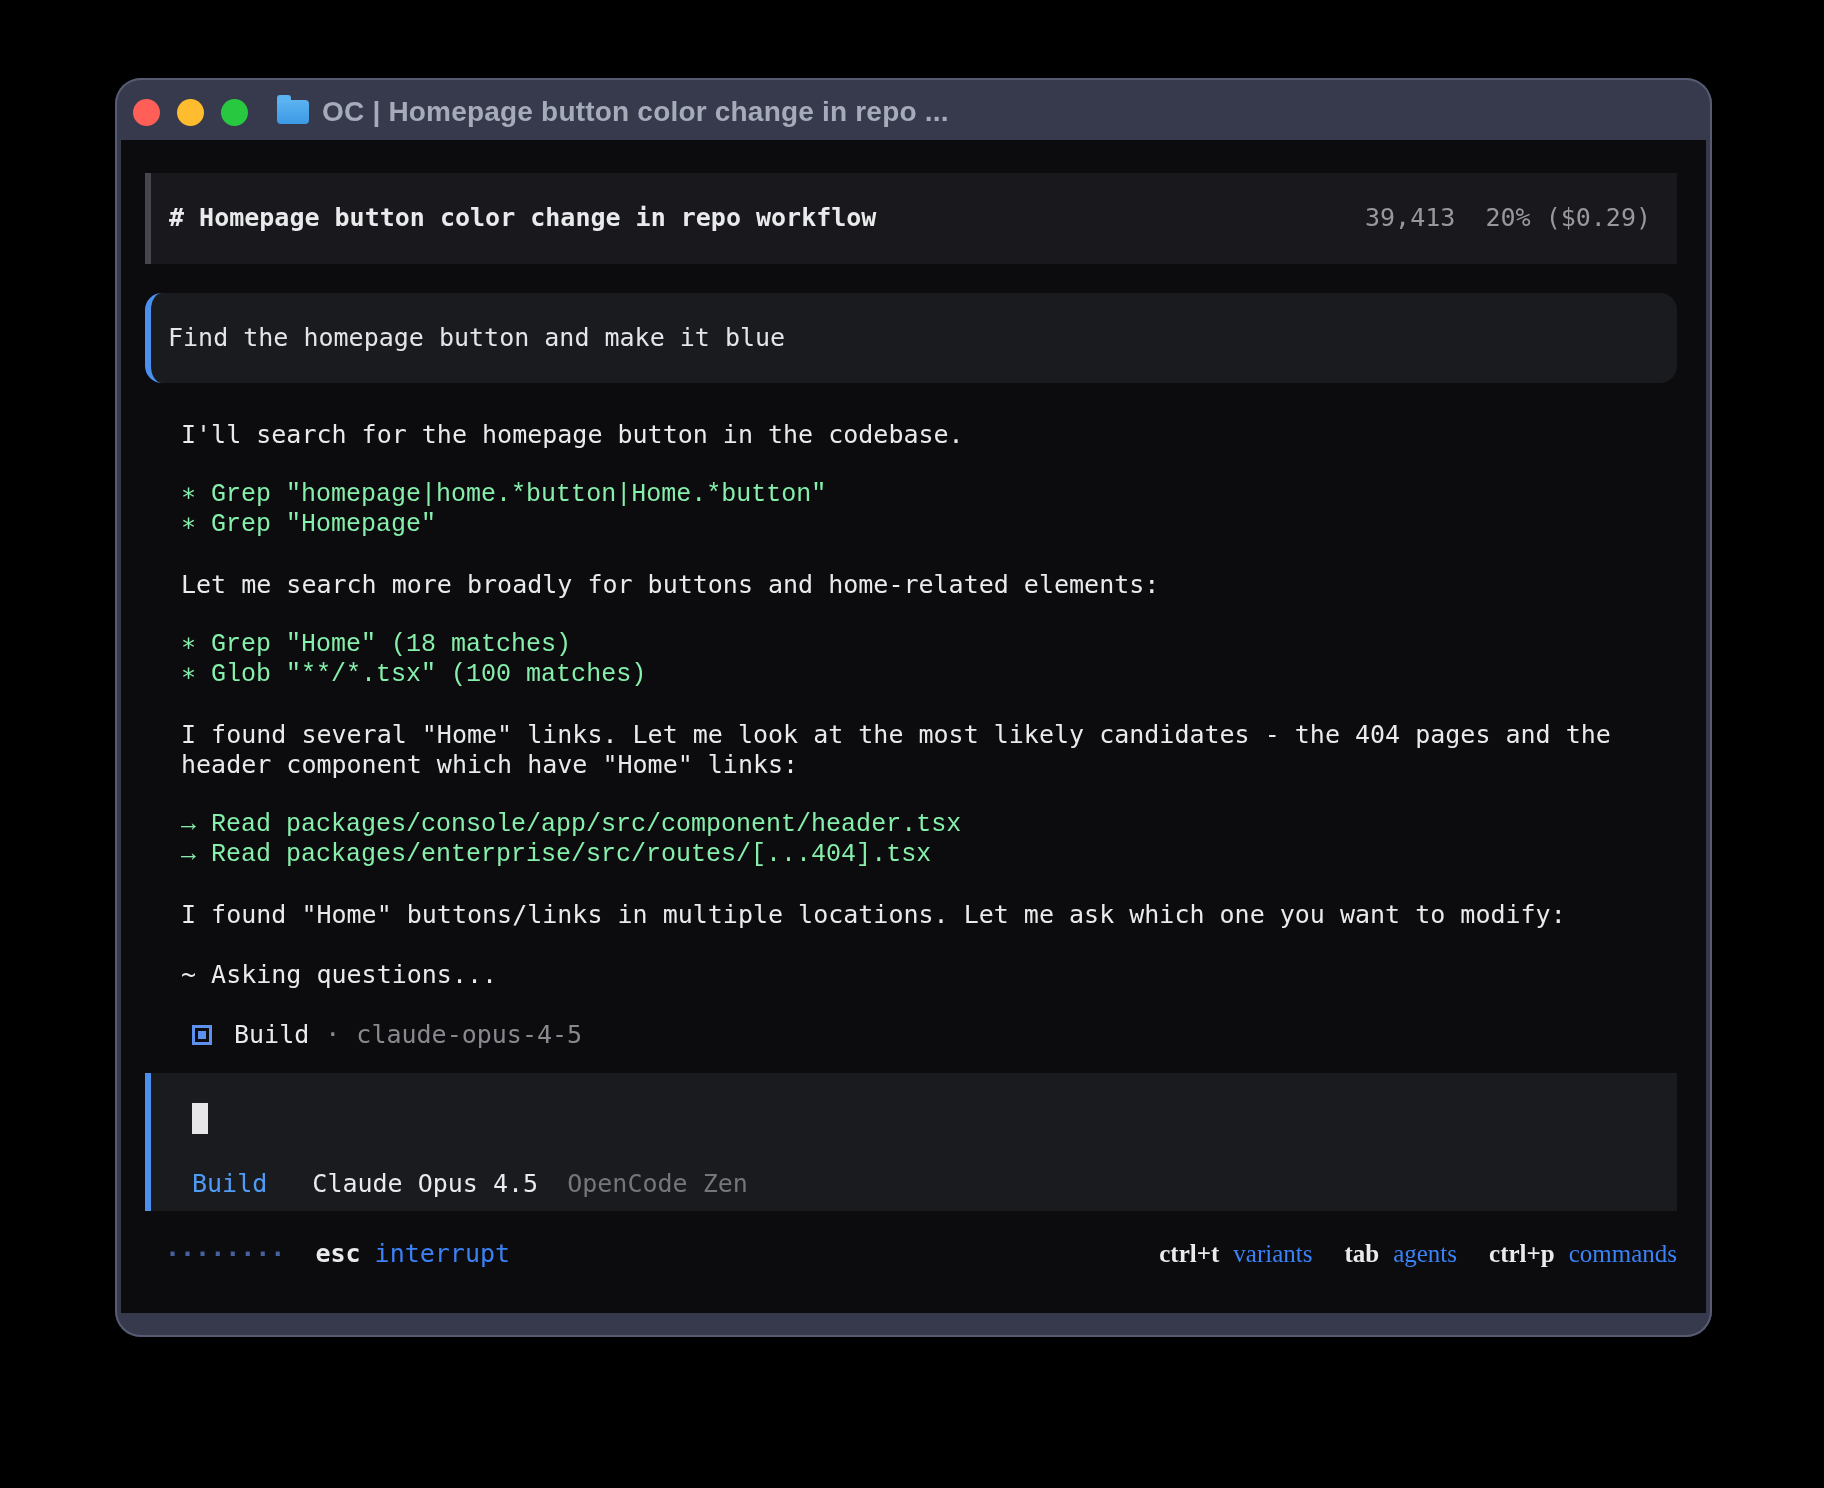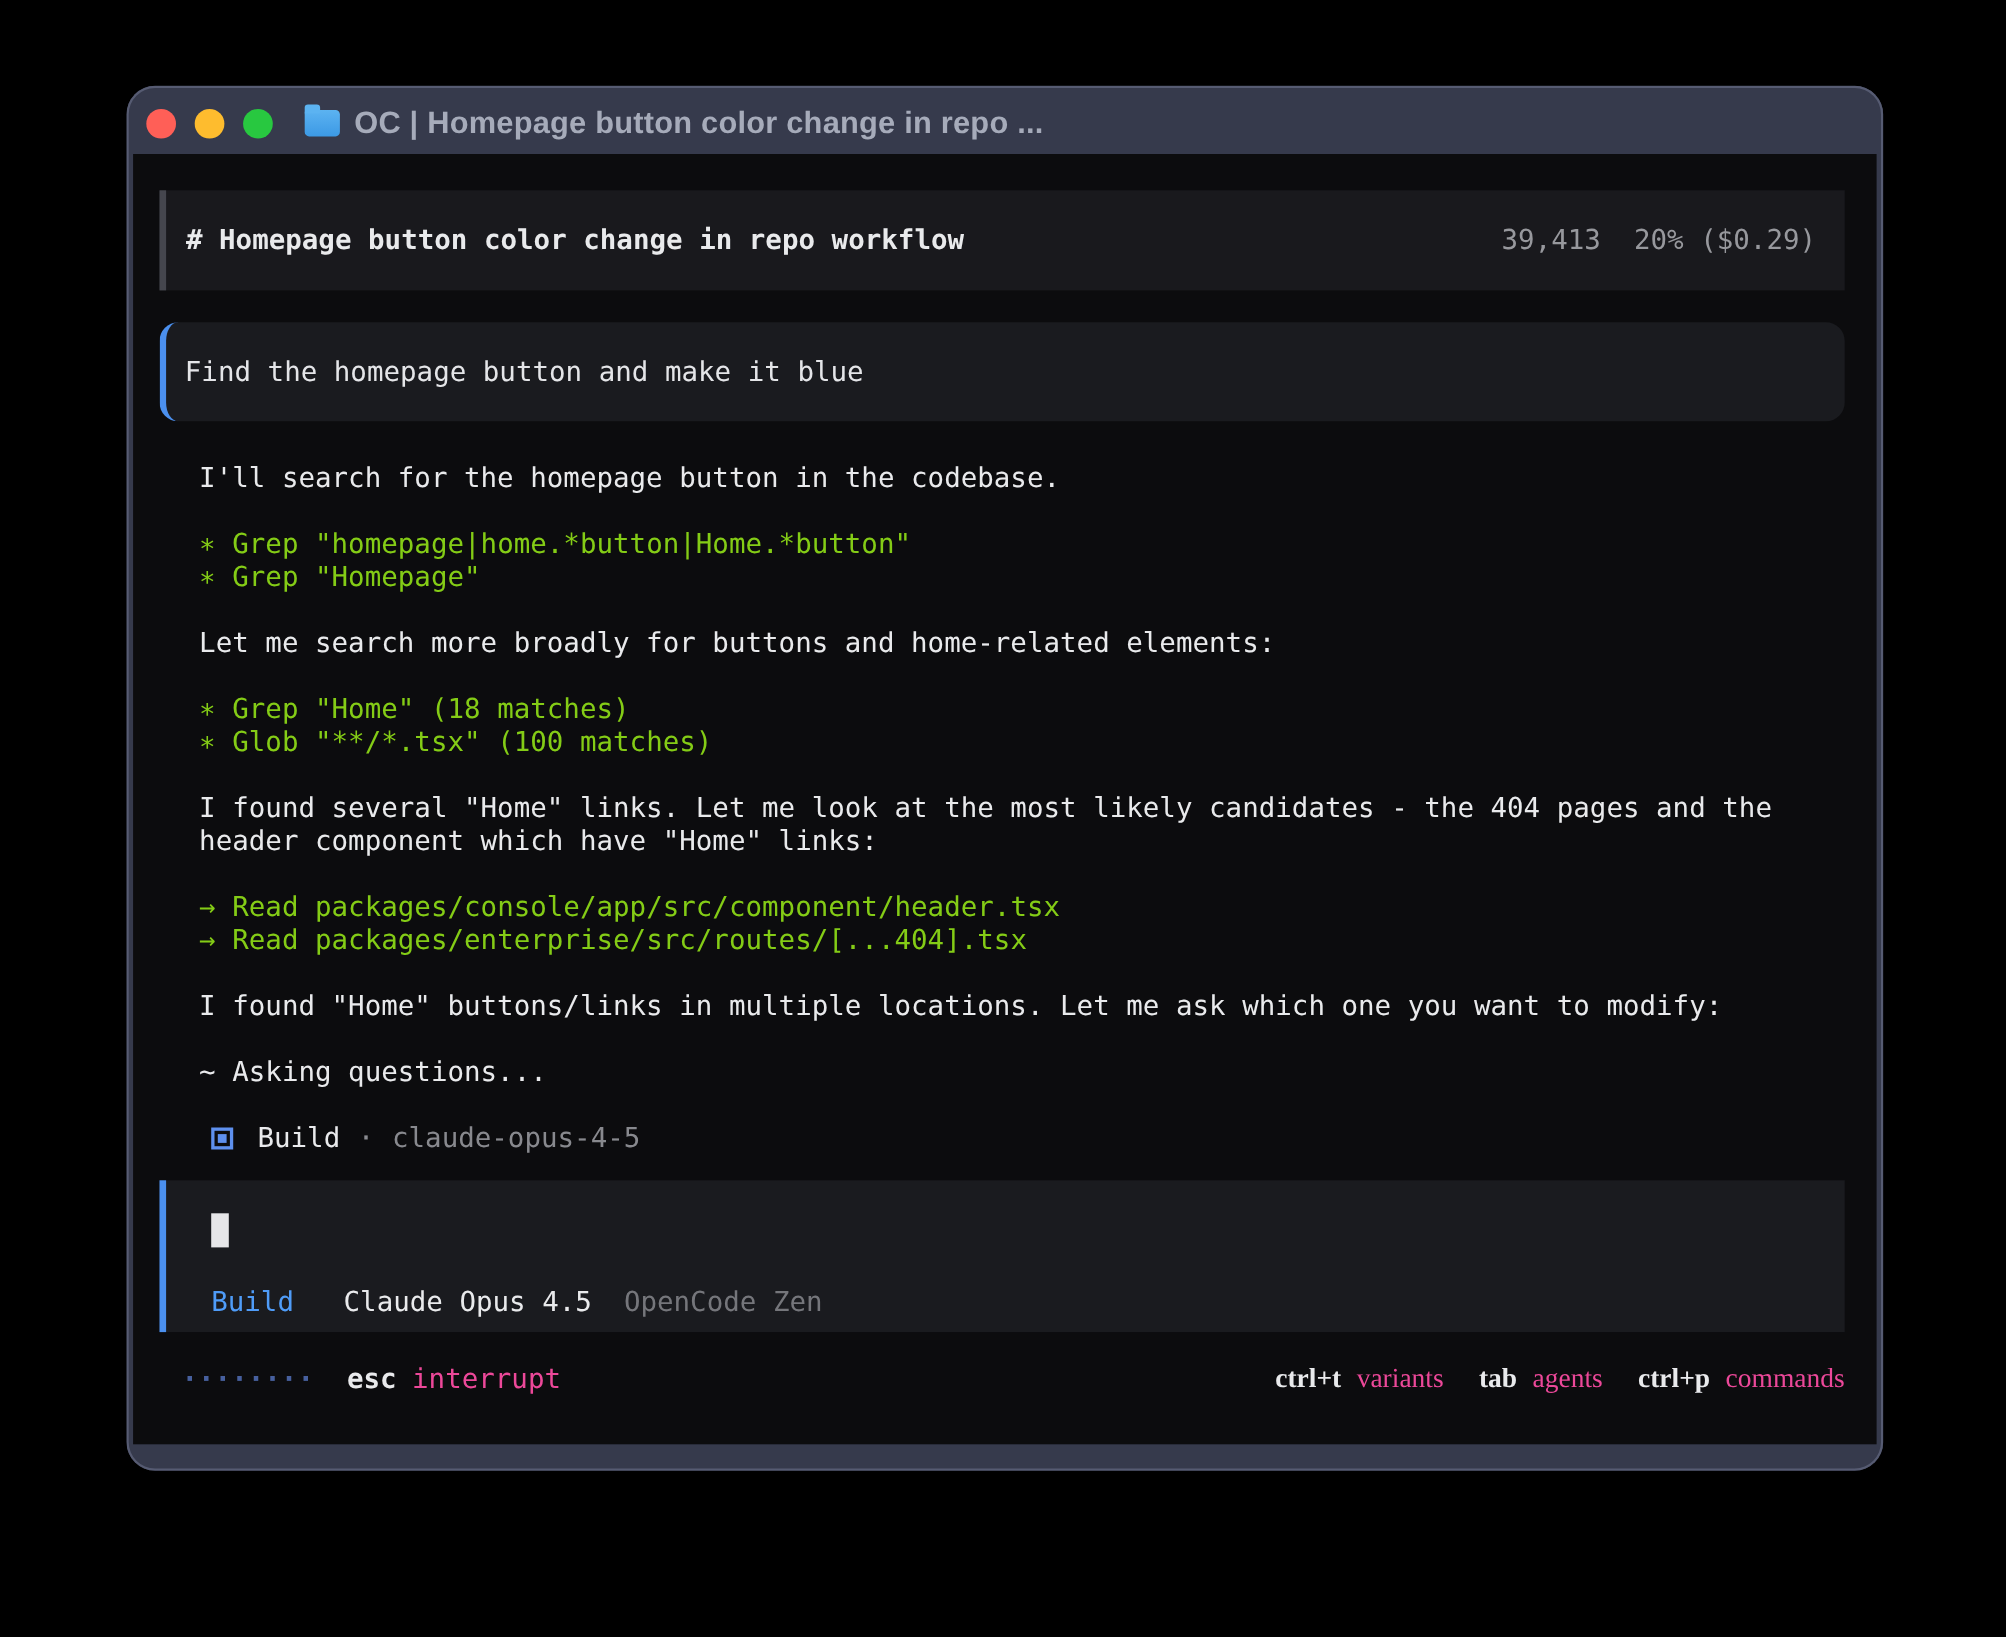--- a/index.html
+++ b/index.html
@@ -43,21 +43,21 @@
     padding:30px 26px 31px 18px; display:flex; justify-content:space-between; align-items:flex-end;
   }
   .hb-title { font-weight:bold; color:#e9eaec; white-space:pre; }
   .hb-stats { color:#97989d; white-space:pre; }
   .ublock {
     margin:29px 29px 0 24px; background:#1a1b1f; border-left:6px solid #4b90ef;
     padding:30px 24px 30px 17px; color:#e4e5e8;border-radius:17px;
   }
   .transcript { margin:37px 29px 0 60px; color:#e9eaec; }
   .group { margin-bottom:30px; max-width:1500px;margin-top:12px; }
-  .group.tools .line { color:#84cc16; white-space:pre; }
+  .group.tools .line { color:#86efac; white-space:pre;font-family:Liberation Mono, monospace; }
   .group.status .line { color:#e9eaec; }
   .agent-line { margin:0 29px 0 71px; height:30px; display:flex; align-items:center; }
   .agent-icon {
     width:20px; height:20px; border:3px solid #5e90ee; display:inline-block;
     position:relative; background:transparent;
   }
   .agent-icon::after {
     content:''; position:absolute; left:3px; top:3px; width:8px; height:8px; background:#5e90ee;
   }
   .agent-name { color:#e9eaec; margin-left:22px; }
@@ -71,21 +71,21 @@
   .ifooter { line-height:30px; white-space:nowrap; }
   .f-agent { color:#4f9cf8; }
   .f-model { color:#e9eaec; margin-left:30px; }
   .f-provider { color:#75767b; margin-left:14px; }
   .statusbar {
     margin:28px 29px 0 44px; display:flex; align-items:center; color:#86878c; white-space:nowrap;
   }
   .dots { color:#47609e; margin-right:30px; font-weight:bold; }
   .hint { margin-left:0; }
   .hint .key { color:#e9eaec; font-weight:bold; }
-  .hint .lbl { color:#ec4899; margin-left:14px;margin-top:20px; }
+  .hint .lbl { color:#3b82f6; margin-left:14px;margin-top:20px; }
   .sb-spacer { flex:1; }
   .rhints { display:flex; }
   .rhints .hint { margin-left:32px;font-family:Liberation Serif, serif; }
 </style>
 </head>
 <body>
 
 <div class="window">
   <div class="titlebar">
     <div class="lights">

